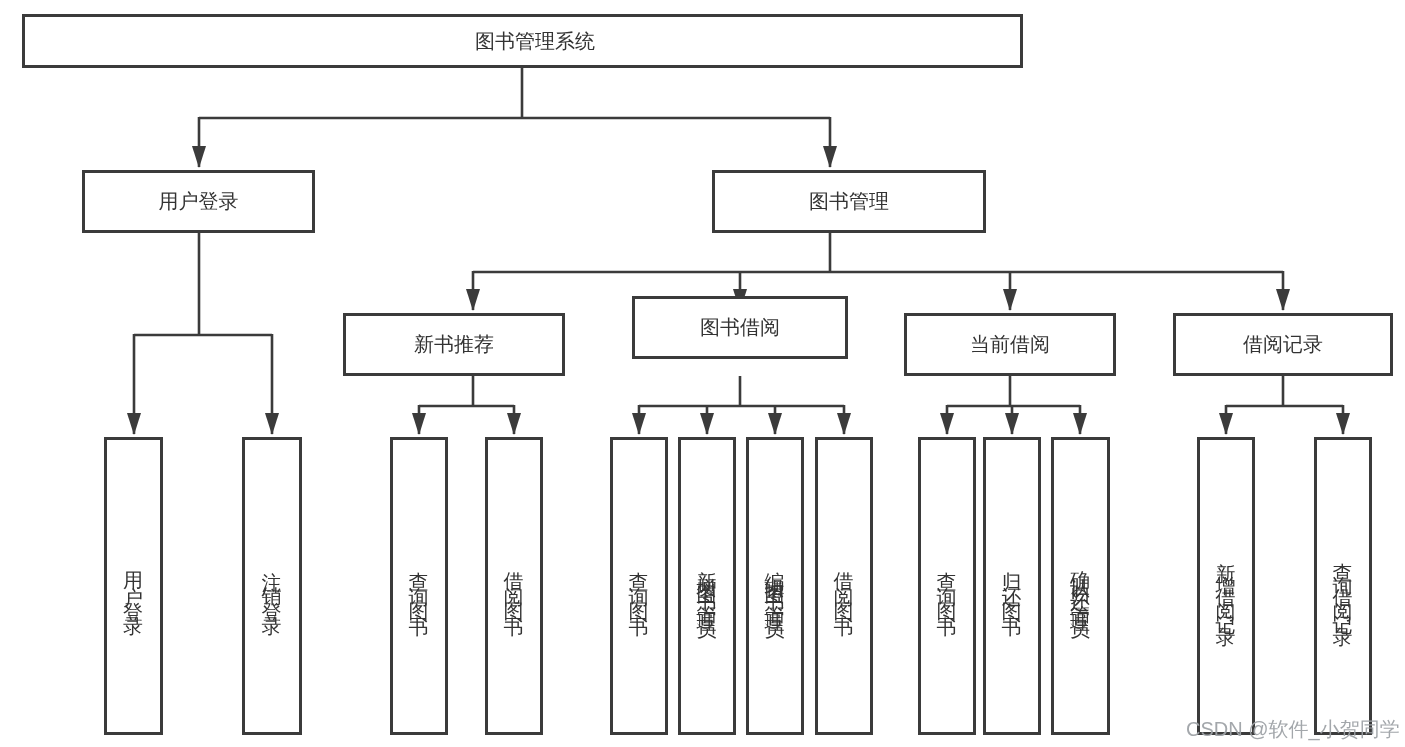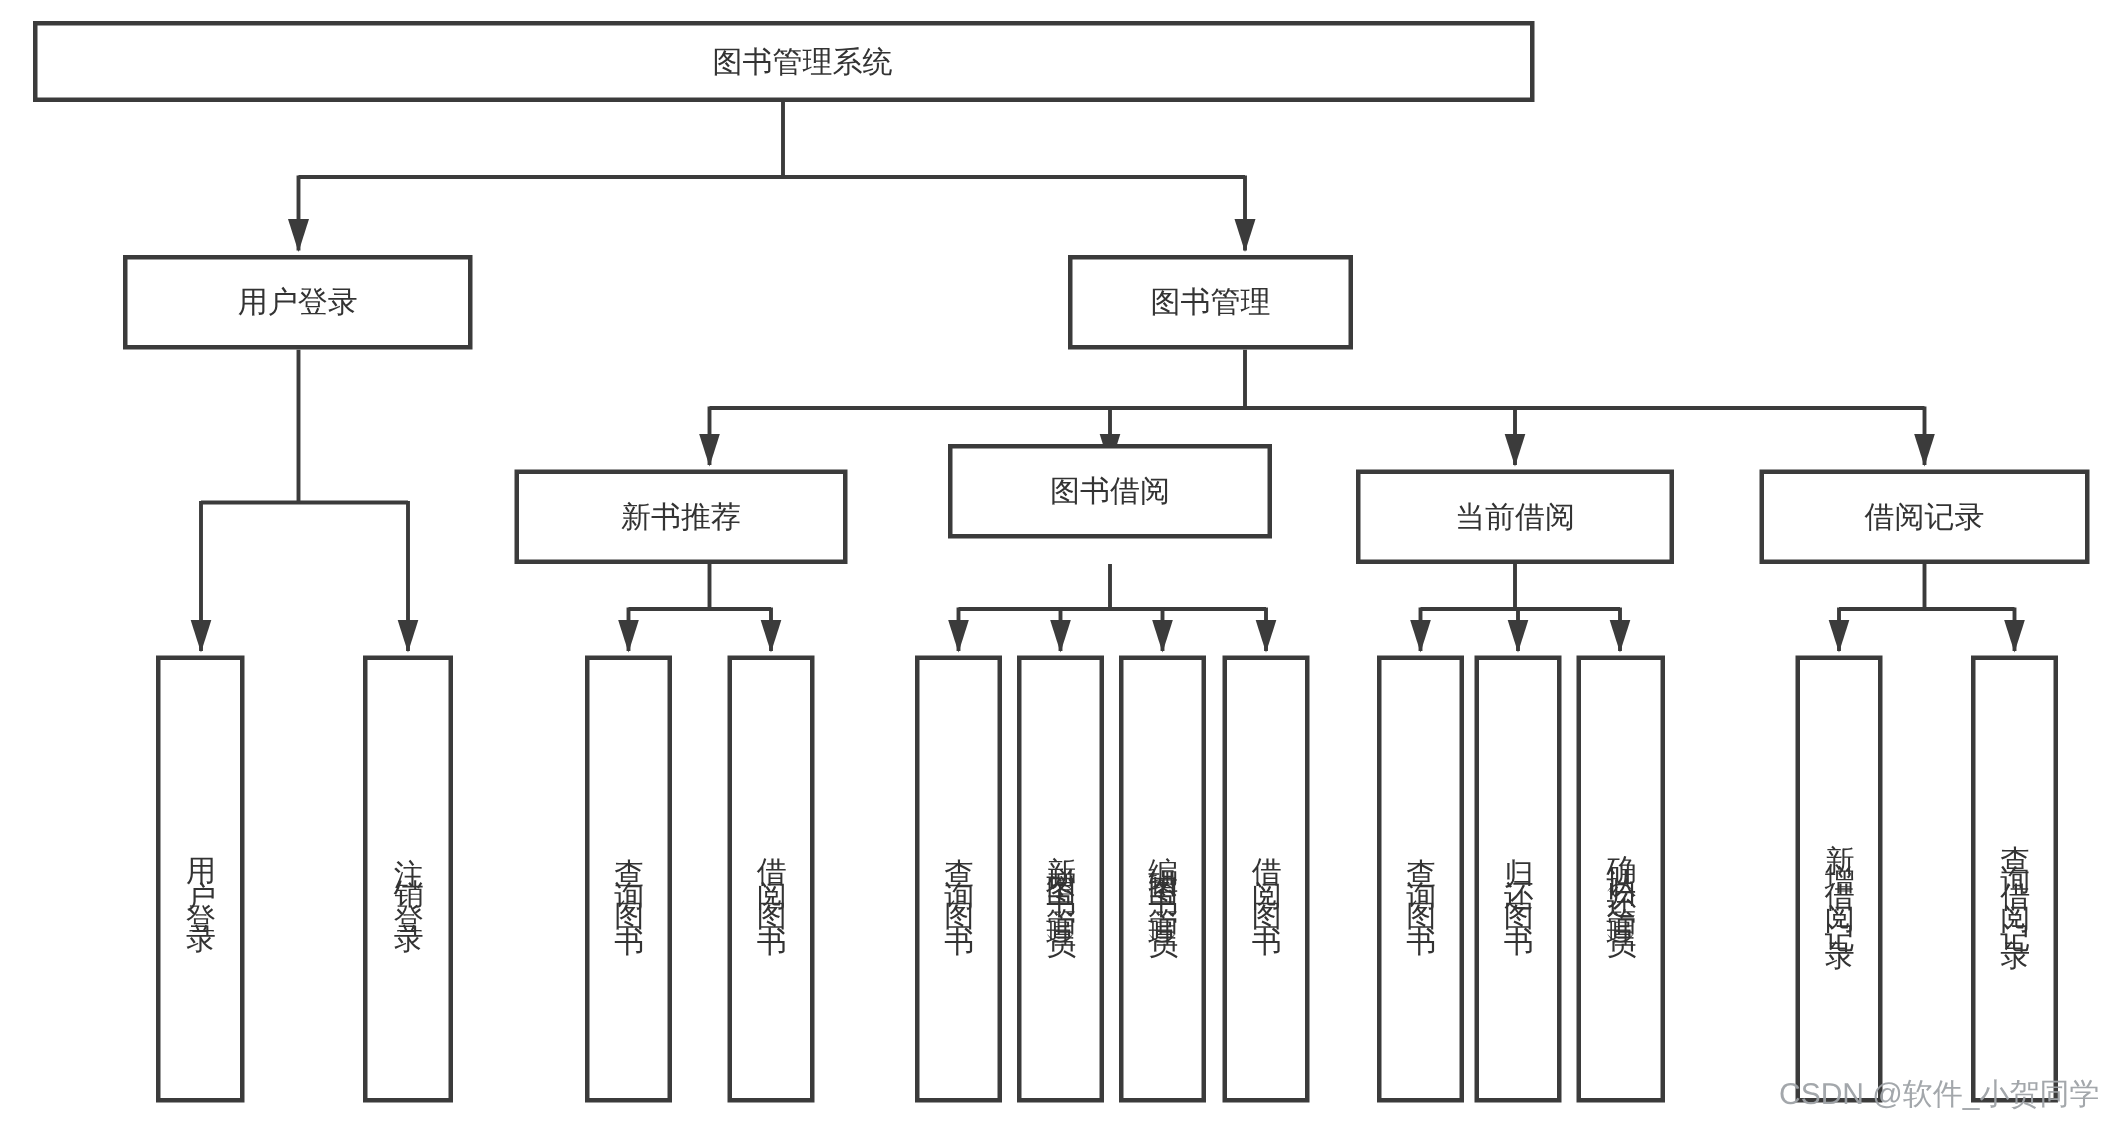--- a/index.html
+++ b/index.html
@@ -35,21 +35,21 @@
     line-height: 1.0;
     white-space: nowrap;
   }
   .vs-wide  { letter-spacing: 15px; }  
   .vs-mid   { letter-spacing: 13px; }  
   .vs-tight { letter-spacing: 7px; }   
 
   
   .n-root   { left: 22px;   top: 14px;  width: 1001px; height: 54px; padding-left: 25px; }
   .n-login  { left: 82px;   top: 170px; width: 233px;  height: 63px; }
-  .n-mgmt   { left: 712px;  top: 170px; width: 190px;  height: 63px; }
+  .n-mgmt   { left: 712px;  top: 170px; width: 274px;  height: 63px; }
   .n-sec0   { left: 343px;  top: 313px; width: 222px;  height: 63px; }
   .n-sec1   { left: 632px;  top: 296px; width: 216px;  height: 63px; }
   .n-sec2   { left: 904px;  top: 313px; width: 212px;  height: 63px; }
   .n-sec3   { left: 1173px; top: 313px; width: 220px;  height: 63px; }
 
   
   .leaf { top: 437px; height: 298px; }
   .l-0  { left: 104px;  width: 59px; }
   .l-1  { left: 242px;  width: 60px; }
   .l-2  { left: 390px;  width: 58px; }

